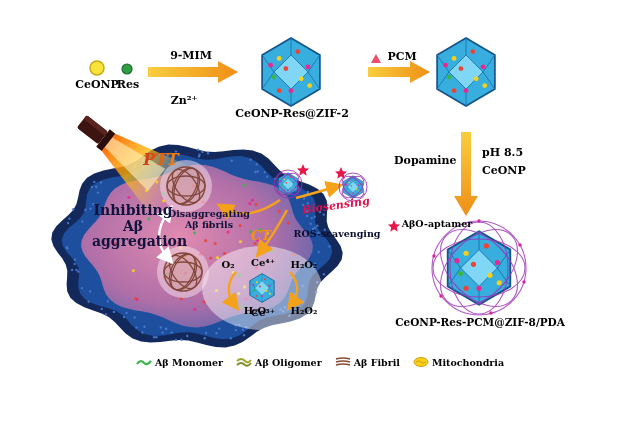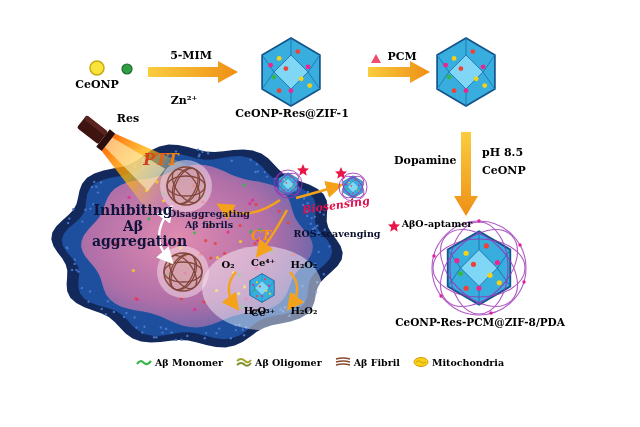--- a/index.html
+++ b/index.html
@@ -1,21 +1,21 @@
 <!DOCTYPE html>
 <html><head>
 <meta charset="utf-8">
 <style>
   html,body{margin:0;padding:0;background:#fff;}
   #canvas{position:relative;width:640px;height:427px;background:#fff;overflow:hidden;
     font-family:"DejaVu Serif","Liberation Serif",serif;}
   svg.stage{position:absolute;left:0;top:0;width:640px;height:427px;}
   .lbl{position:absolute;font-weight:700;color:#000;text-align:center;line-height:1.12;white-space:normal;}
   .l-ceonp{left:70px;top:79px;width:54px;font-size:11px;}
-  .l-res{left:110px;top:79px;width:36px;font-size:11px;margin-top:34px;}
+  .l-res{left:110px;top:79px;width:36px;font-size:11px;}
   .l-2mim{left:161px;top:50px;width:60px;font-size:11px;}
   .l-zn{left:158px;top:82px;width:52px;font-size:11px;margin-top:13px;}
   .l-p1{left:218px;top:108px;width:148px;font-size:11px;}
   .l-pcm{left:381px;top:51px;width:42px;font-size:11px;}
   .l-p2{left:384px;top:108px;width:166px;font-size:11px;}
   .l-dopa{left:394px;top:155px;width:62px;font-size:11px;text-align:right;}
   .l-ph{left:482px;top:147px;width:52px;font-size:11px;text-align:left;}
   .l-tris{left:482px;top:165px;width:42px;font-size:11px;text-align:left;}
   .l-p3{left:384px;top:317px;width:192px;font-size:10.5px;text-align:center;}
   .l-apt{left:400px;top:219px;width:74px;font-size:9.5px;}
@@ -347,23 +347,23 @@
         <circle cx="12" cy="45" r="1.7"></circle>
           <circle cx="-38" cy="28" r="1.7"></circle>
           <circle cx="-45" cy="-12" r="1.7"></circle>
       </g>
     </g>
     <use href="#star" transform="translate(394,226)"></use>
   </svg>
 
   <div class="lbl l-ceonp">CeONP</div>
   <div class="lbl l-res">Res</div>
-  <div class="lbl l-2mim">5-MIM</div>
+  <div class="lbl l-2mim">9-MIM</div>
   <div class="lbl l-zn">Zn²⁺</div>
-  <div class="lbl l-p1">CeONP-Res@ZIF-1</div>
+  <div class="lbl l-p1">CeONP-Res@ZIF-2</div>
   <div class="lbl l-pcm">PCM</div>
   <div class="lbl l-dopa">Dopamine</div>
   <div class="lbl l-ph">pH 8.5</div>
   <div class="lbl l-tris">CeONP</div>
   <div class="lbl l-p3">CeONP-Res-PCM@ZIF-8/PDA</div>
   <div class="lbl l-apt">AβO-aptamer</div>
 
   <div class="lbl l-ptt">PTT</div>
   <div class="lbl l-inh">Inhibiting Aβ aggregation</div>
   <div class="lbl l-dis">Disaggregating Aβ fibrils</div>

